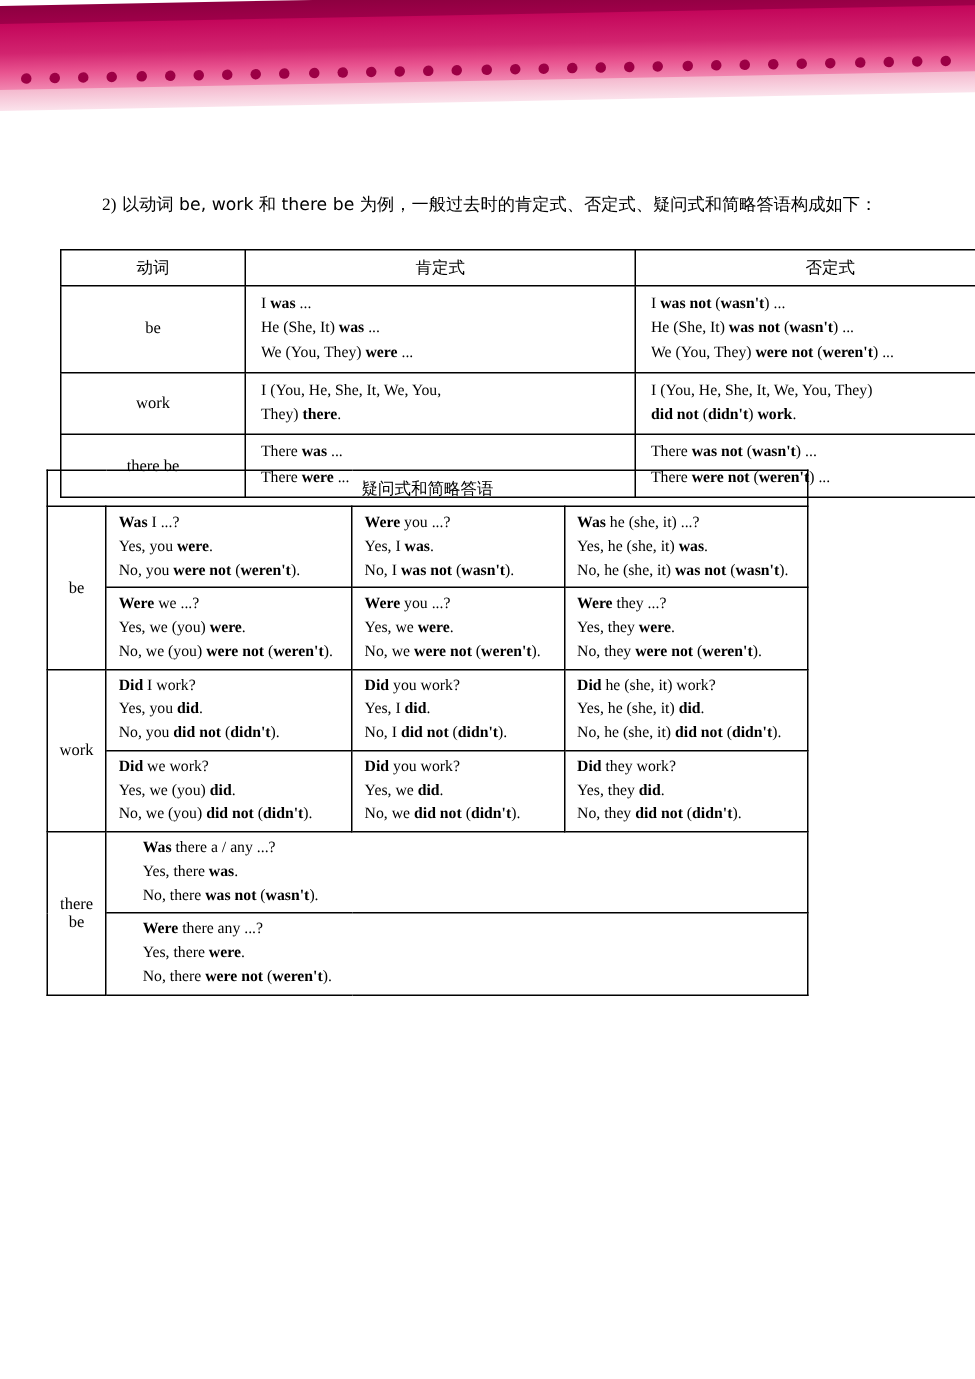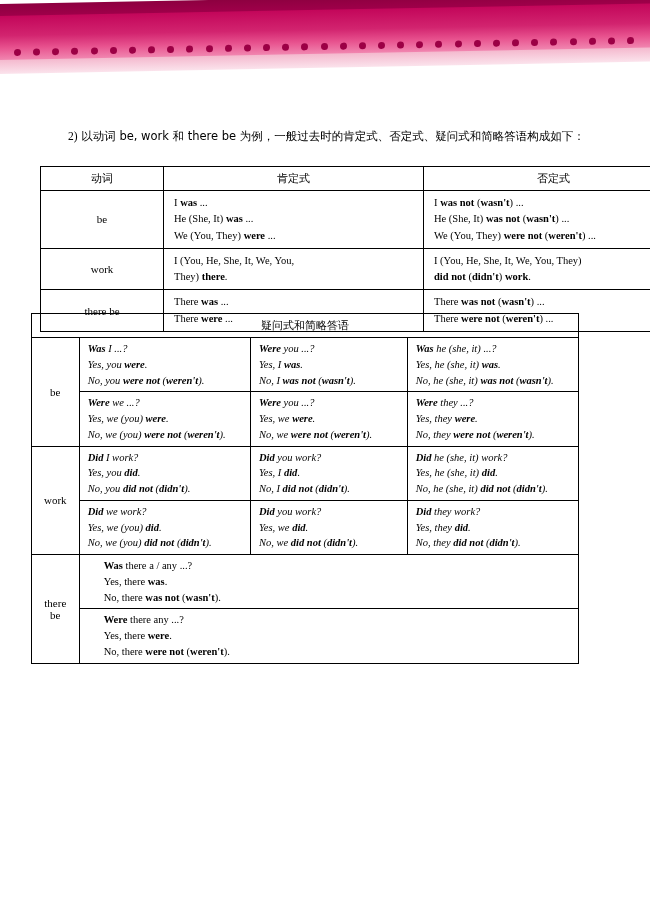--- a/index.html
+++ b/index.html
@@ -128,39 +128,38 @@
     width: 239px;
     line-height: 1.55;
     padding: 4px 10px;
   }
   .tbl-main td.cell div { white-space: nowrap; }
 
   .tbl-q {
     position: absolute;
     left: 31px;
     top: 313px;
-    width: 548px;
+    width: 508px;
   }
   .tbl-q th.title {
     text-align: center;
     font-family: "DejaVu Sans", sans-serif;
     font-size: 11px;
     padding: 4px 6px;
   }
   .tbl-q td.verb {
     text-align: center;
     width: 52px;
     font-size: 11px;
   }
   .tbl-q td.qcell {
     width: 178px;
     line-height: 1.5;
     padding: 3px 8px;
     vertical-align: top;
-    font-style: italic;
   }
   .tbl-q td.qcell div { white-space: nowrap; }
   .tbl-q td.wide {
     line-height: 1.5;
     padding: 3px 24px;
     vertical-align: top;
   }
   b { font-weight: bold; }
 </style>
 </head>

